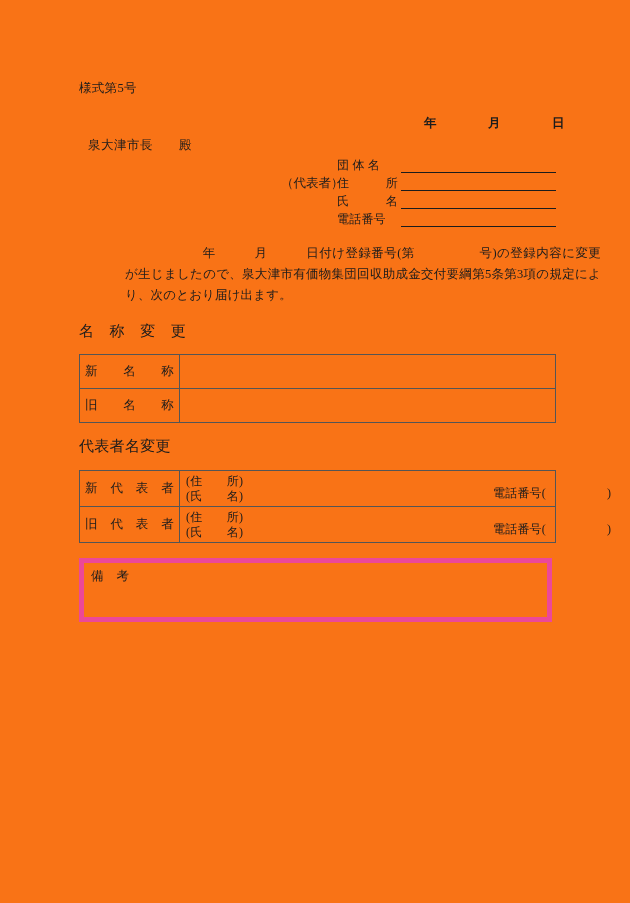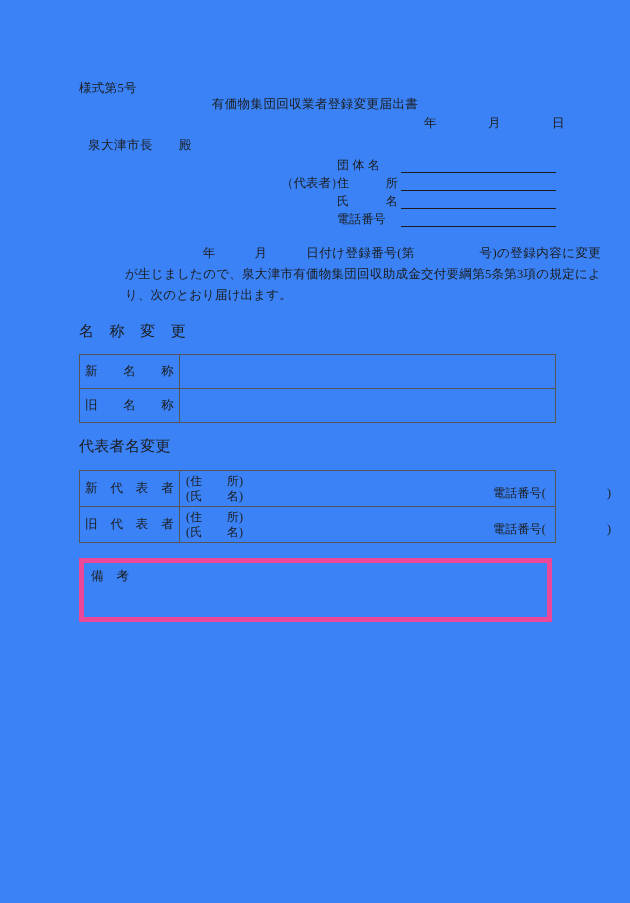--- a/index.html
+++ b/index.html
@@ -11,21 +11,21 @@
     width: 630px;
     height: 903px;
     position: relative;
     font-family: "Liberation Serif", "DejaVu Serif", serif;
     color: #1c1c1c;
     overflow: hidden;
   }
   .page {
     position: absolute;
     inset: 0;
-    background: #3b82f6;
+    background: #f97316;
   }
 
   
   .abs { position: absolute; }
 
   
   .form-no {
     left: 79px;
     top: 80px;
     font-size: 12.5px;
@@ -39,20 +39,21 @@
     text-align: center;
     font-size: 12.5px;
     letter-spacing: 0.4px;
   }
   .date-line {
     left: 424px;
     top: 115px;
     font-size: 12.5px;
     white-space: pre;
     letter-spacing: 0.3px;
+    font-weight: bold;
   }
   .addressee {
     left: 88px;
     top: 137px;
     font-size: 12.5px;
     white-space: pre;
     letter-spacing: 0.5px;
   }
 
   
@@ -173,21 +174,20 @@
     white-space: pre;
     letter-spacing: 0.3px;
   }
 </style>
 </head>
 <body>
 
 <div class="page">
 
   <div class="abs form-no">様式第5号</div>
-  <div class="abs doc-title">有価物集団回収業者登録変更届出書</div>
   <div class="abs date-line">年　　　　月　　　　日</div>
   <div class="abs addressee">泉大津市長　　殿</div>
 
   <div class="abs applicant">
     <div class="applicant-row">
       <span class="rep-tag"></span>
       <span class="field-label">団 体 名</span>
       <span class="field-rule"></span>
     </div>
     <div class="applicant-row">

